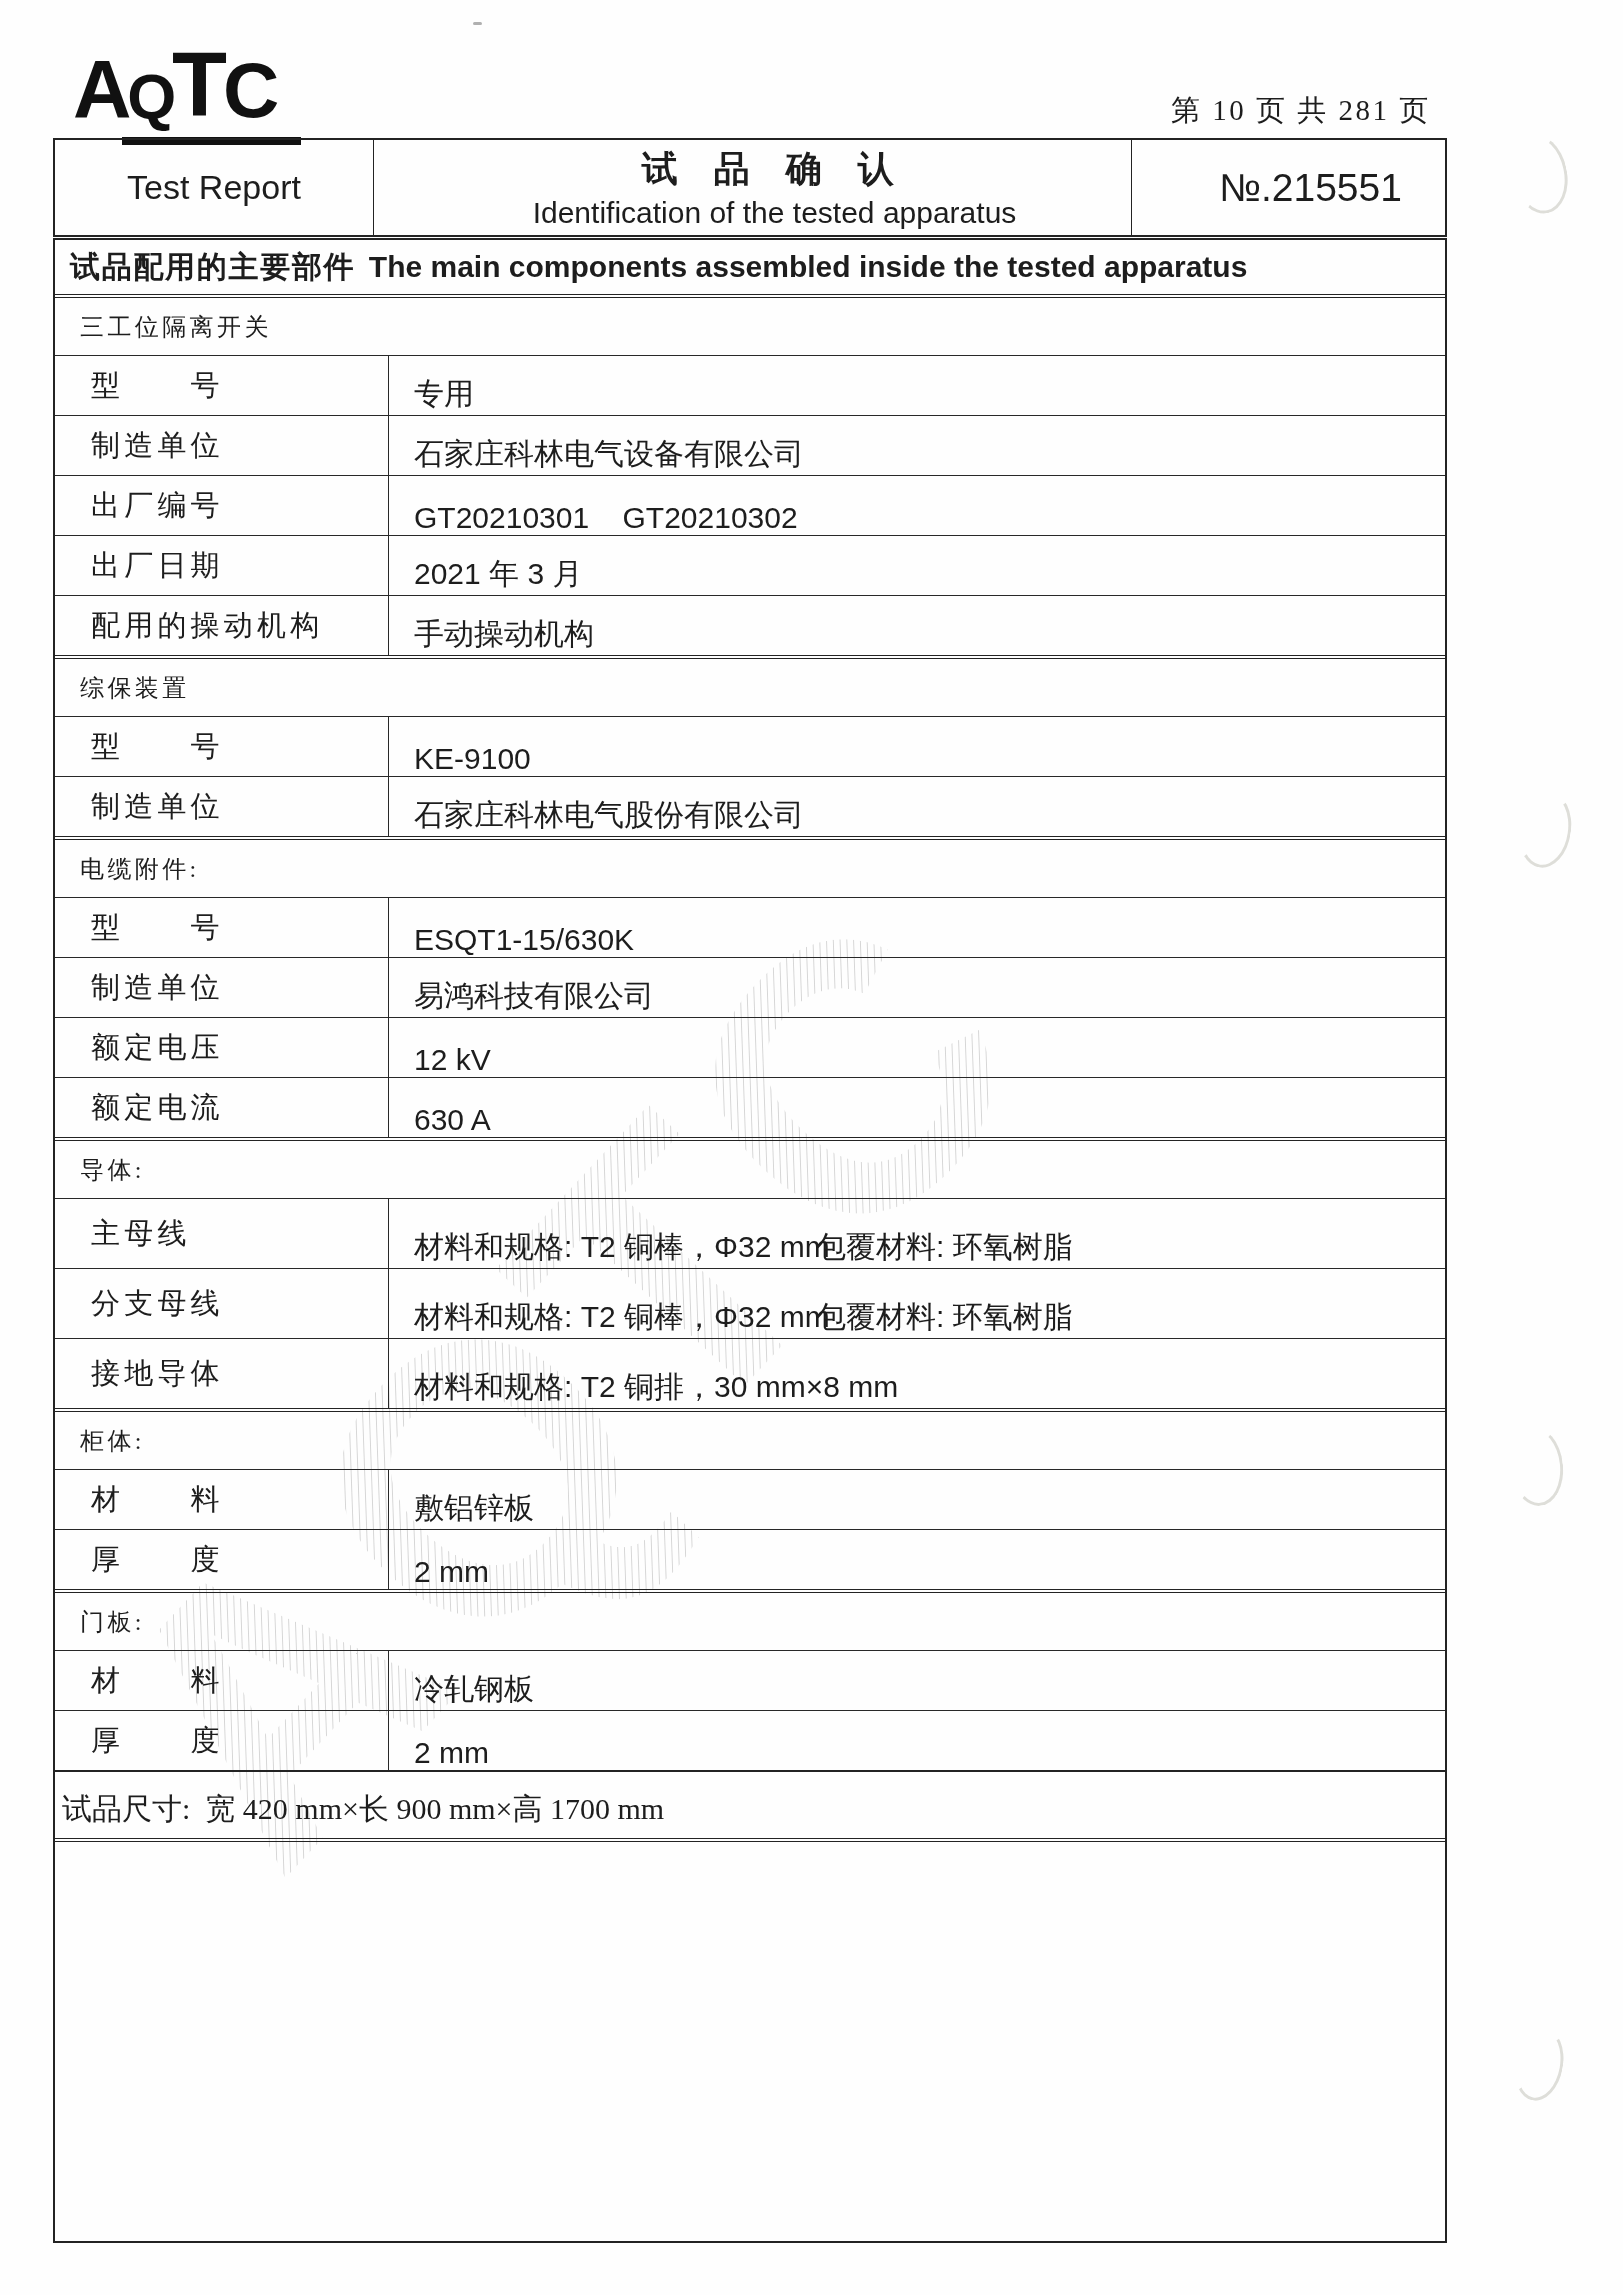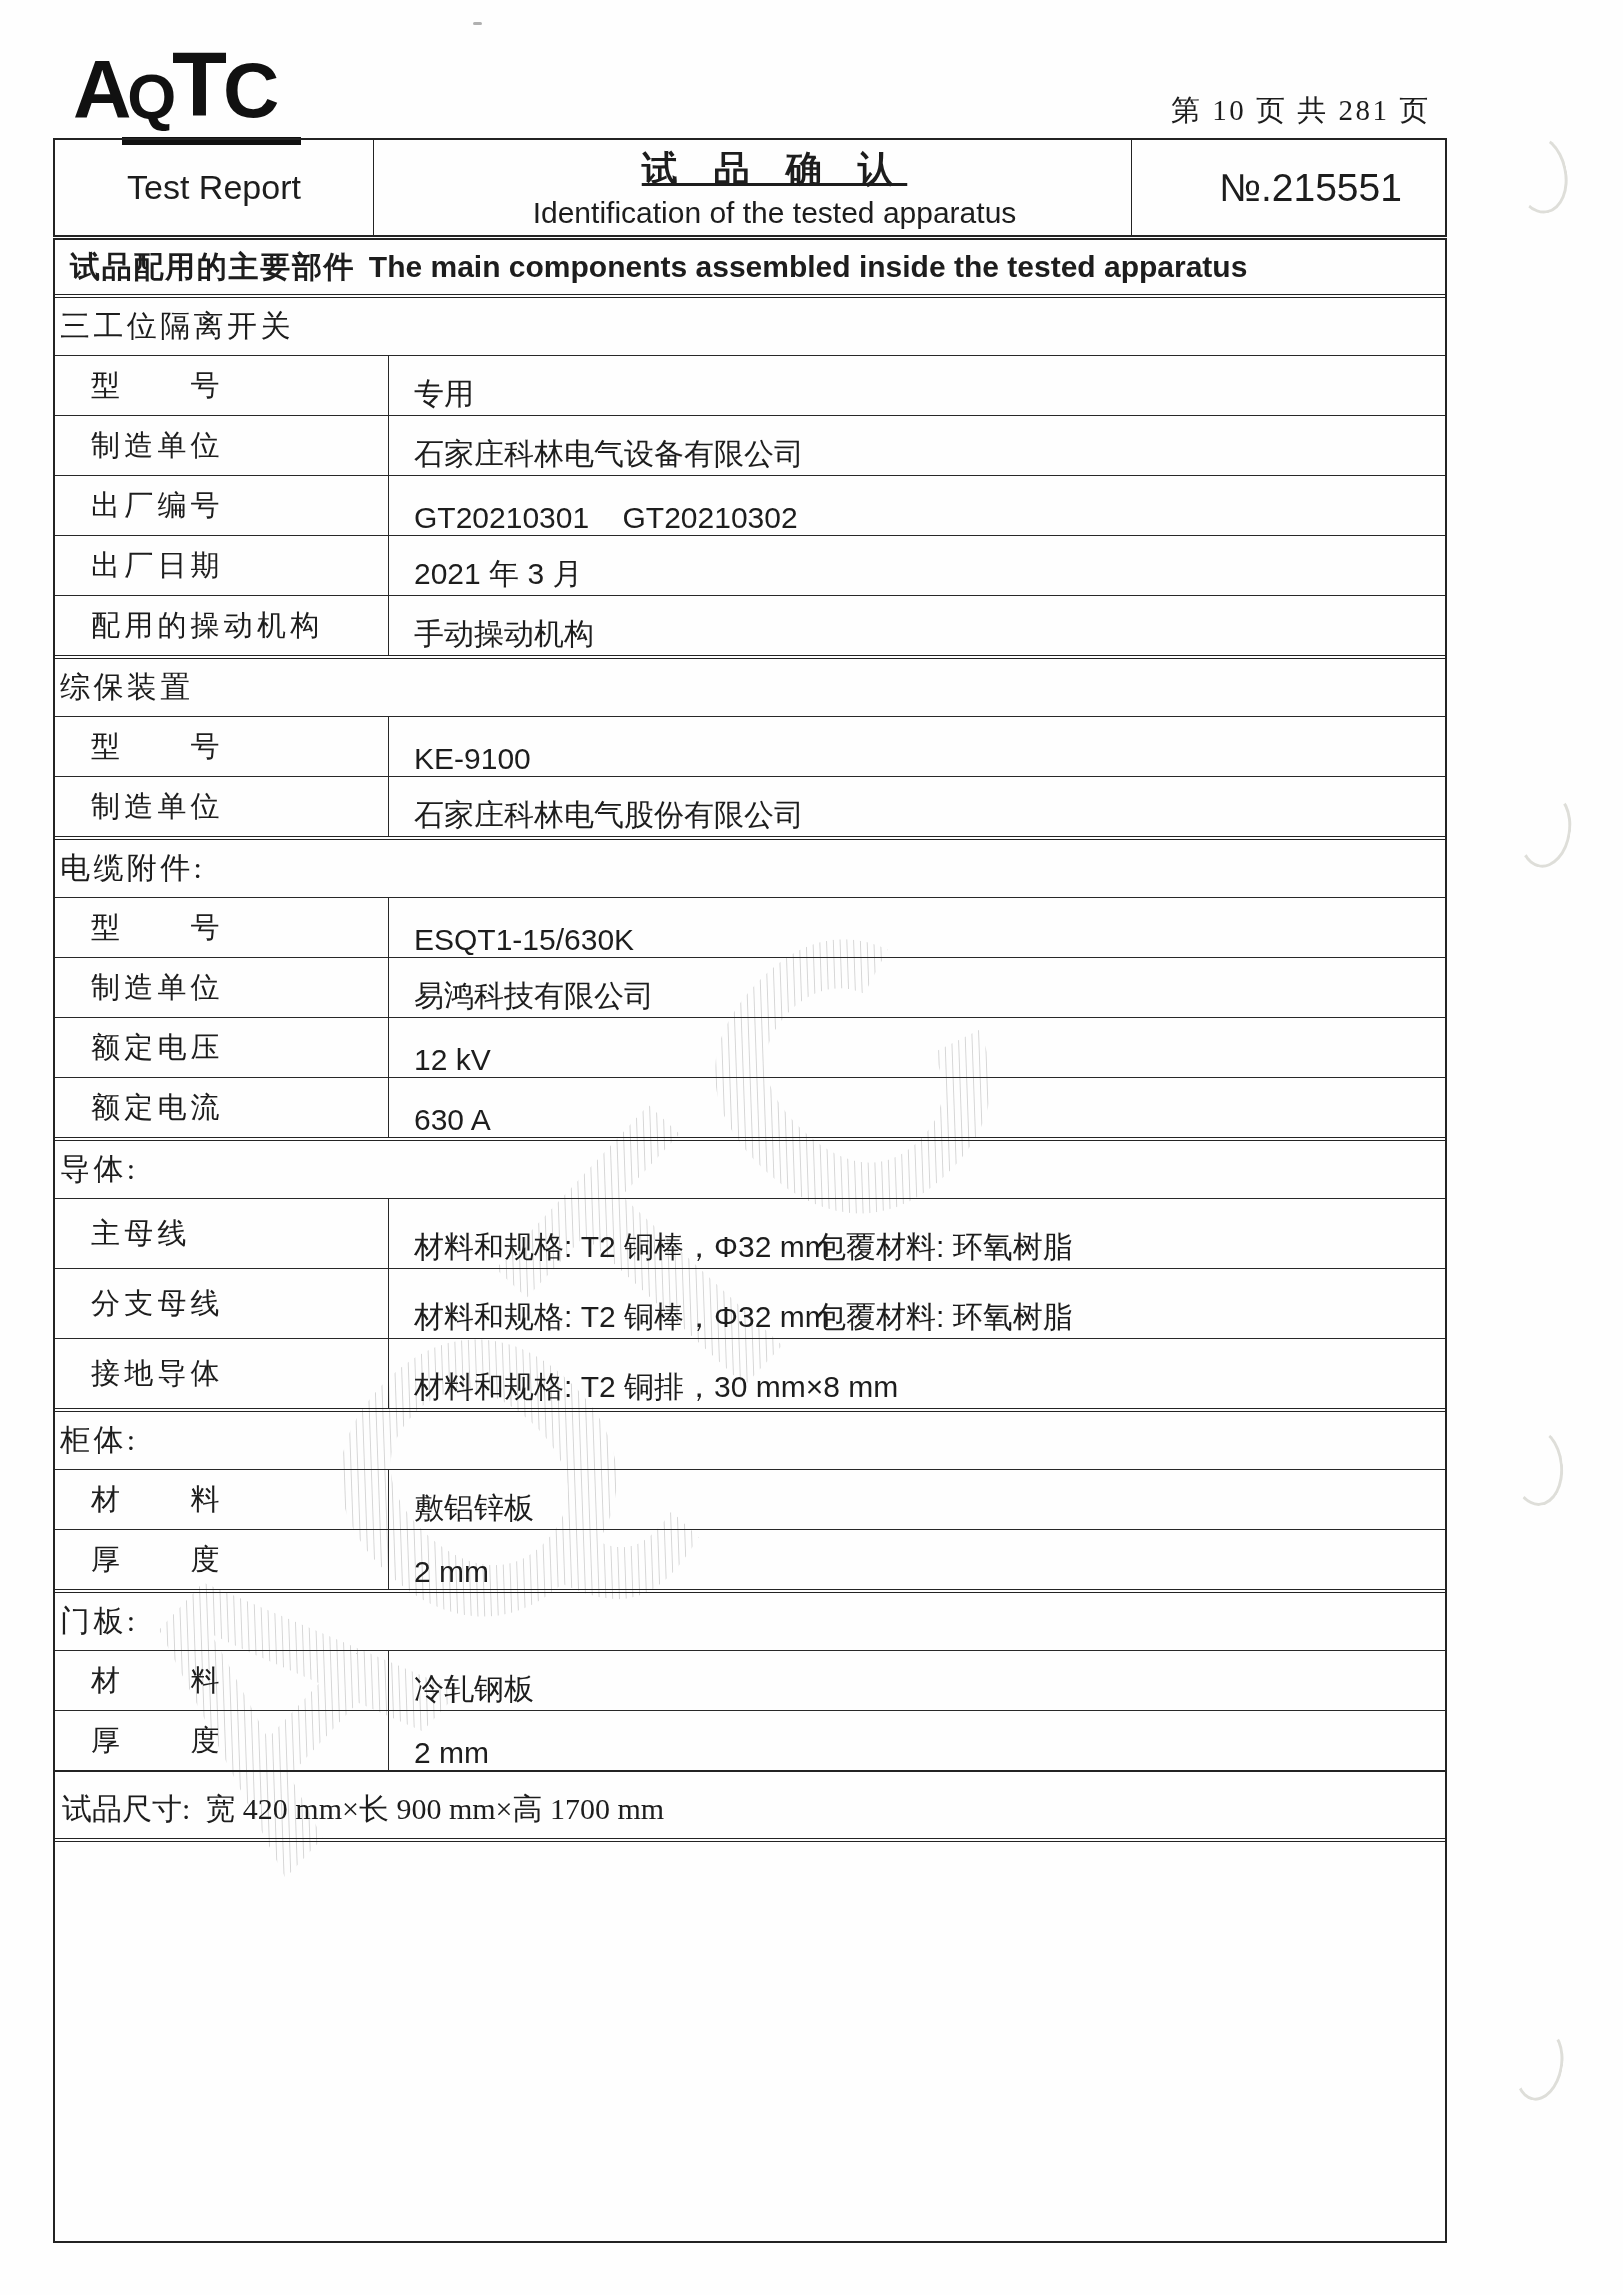--- a/index.html
+++ b/index.html
@@ -21,43 +21,43 @@
     font-family:"Liberation Serif",serif;}
   
   #hdr{position:absolute;left:53px;top:138px;width:1390px;height:95px;
     border:2.5px solid #232323;display:flex;gap:44px;}
   #hdr .cell{border-right:1.7px solid #232323;display:flex;flex-direction:column;
     align-items:center;justify-content:center;}
   #hdr .c1{width:318px;font-size:34px;}
   #hdr .c2{flex:1;}
   #hdr .c3{width:269px;border-right:none;font-size:39px;}
   #hdr .t-cn{font-size:36px;font-weight:700;letter-spacing:13.5px;
-    font-family:"Liberation Serif",serif;text-decoration:underline;}
+    font-family:"Liberation Serif",serif;}
   #hdr .t-en{font-size:30px;margin-top:1.7px;}
   
   #tbl{position:absolute;left:53px;top:238px;width:1390px;border:2.5px solid #232323;
     border-top-width:2.5px;display:flex;flex-direction:column;background:transparent;}
   .row{display:flex;align-items:center;border-top:1.7px solid #282828;}
   .row:first-child{border-top:none;}
   .row.section,.row.empty{border-top:4.2px double #232323;}
   .row.footer{border-top:2.5px solid #232323;}
   .row{height:59px;}
   .row.title{height:54px;}
   .row.section{height:57px;}
   .row.tall{height:69px;}
   .row.footer{height:66px;}
   .row.empty{height:399px;}
   .lab{width:334px;align-self:stretch;display:flex;align-items:center;
     border-right:1.7px solid #282828;padding-left:36px;box-sizing:border-box;
     font-family:"Liberation Serif",serif;font-size:29px;letter-spacing:4.2px;}
   .val{flex:1;align-self:stretch;display:flex;align-items:flex-end;position:relative;
     padding-left:25px;font-size:30px;white-space:pre;}
   .val .v2{position:absolute;left:427px;white-space:pre;}
-  .row.section .one{padding-left:5px;font-family:"Liberation Serif",serif;
-    font-size:30px;letter-spacing:3.4px;}
+  .row.section .one{padding-left:25px;font-family:"Liberation Serif",serif;
+    font-size:24px;letter-spacing:3.4px;}
   .row.title .one{padding-left:15px;font-weight:700;font-size:30px;}
   .row.title .one .en{margin-left:13.5px;letter-spacing:0;}
   .row.title .one .cn{font-family:"Liberation Serif",serif;letter-spacing:1.7px;}
   .row.footer .one{padding-left:7px;font-size:30px;
     font-family:"Liberation Serif",serif;white-space:pre;margin-top:8px;}
   .one{width:100%;box-sizing:border-box;}
   
   #wm{position:absolute;left:0;top:0;width:1623px;height:2295px;pointer-events:none;}
   
   .arc{position:absolute;border:3.4px solid #d9d9d3;border-radius:50%;

